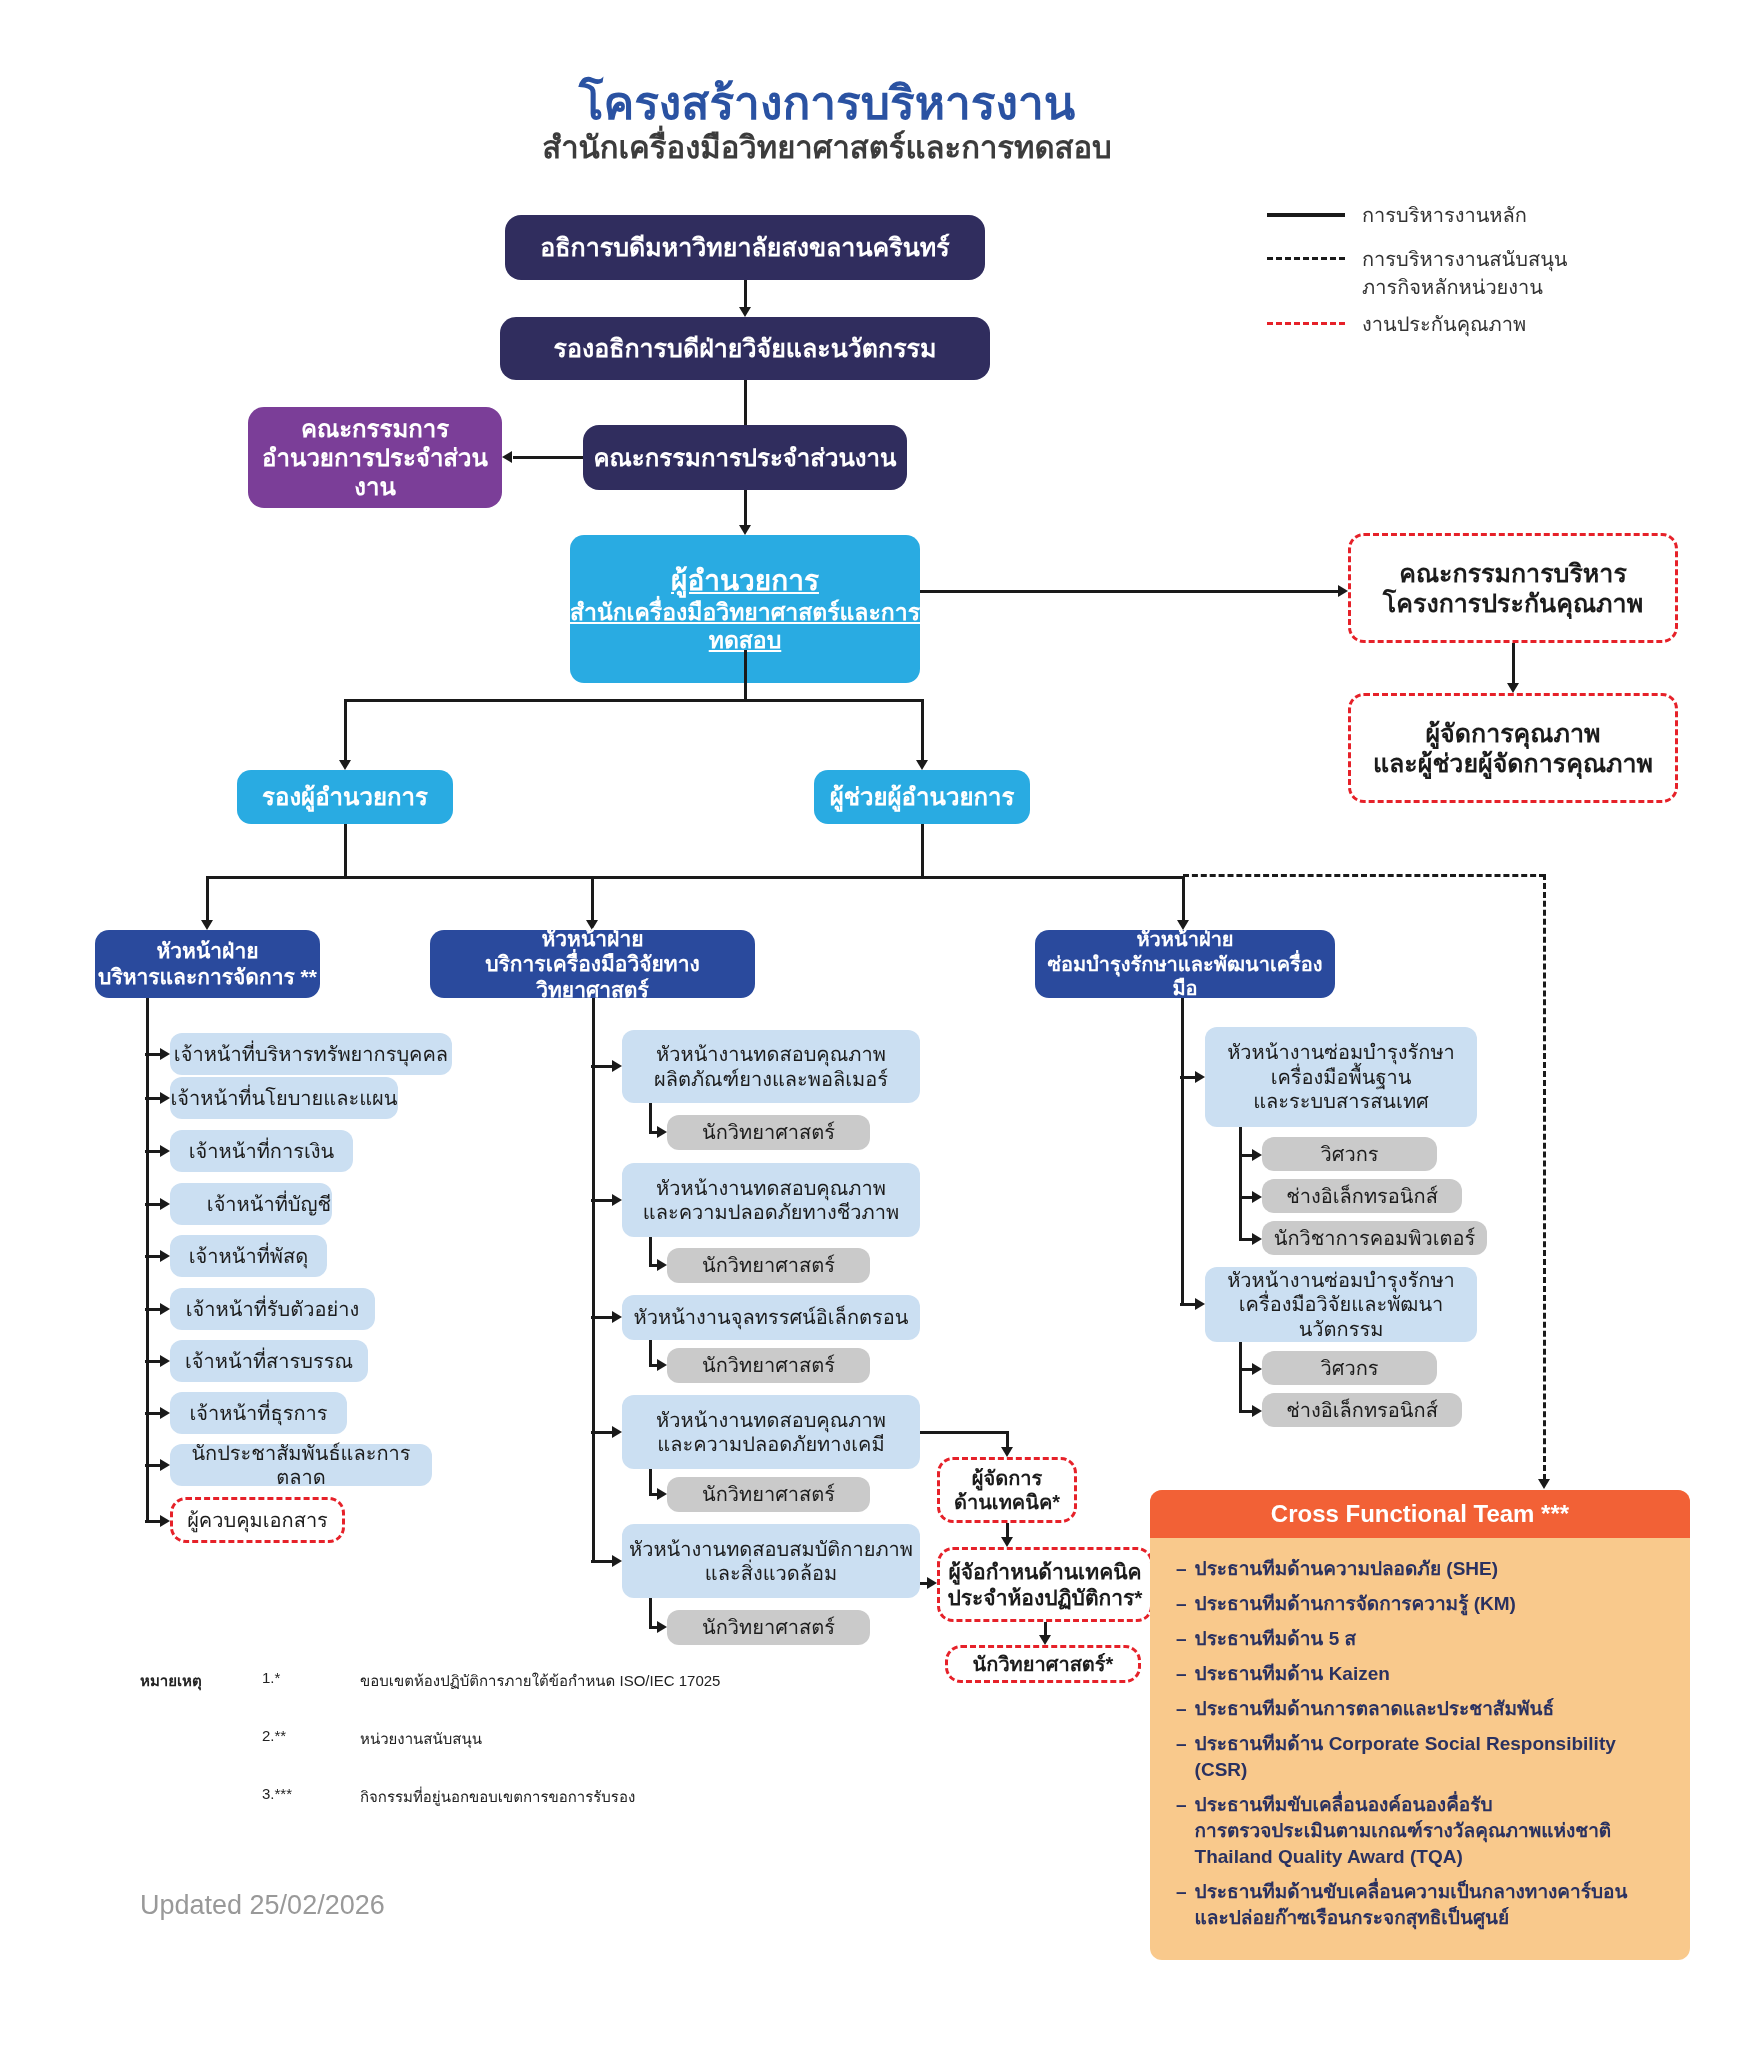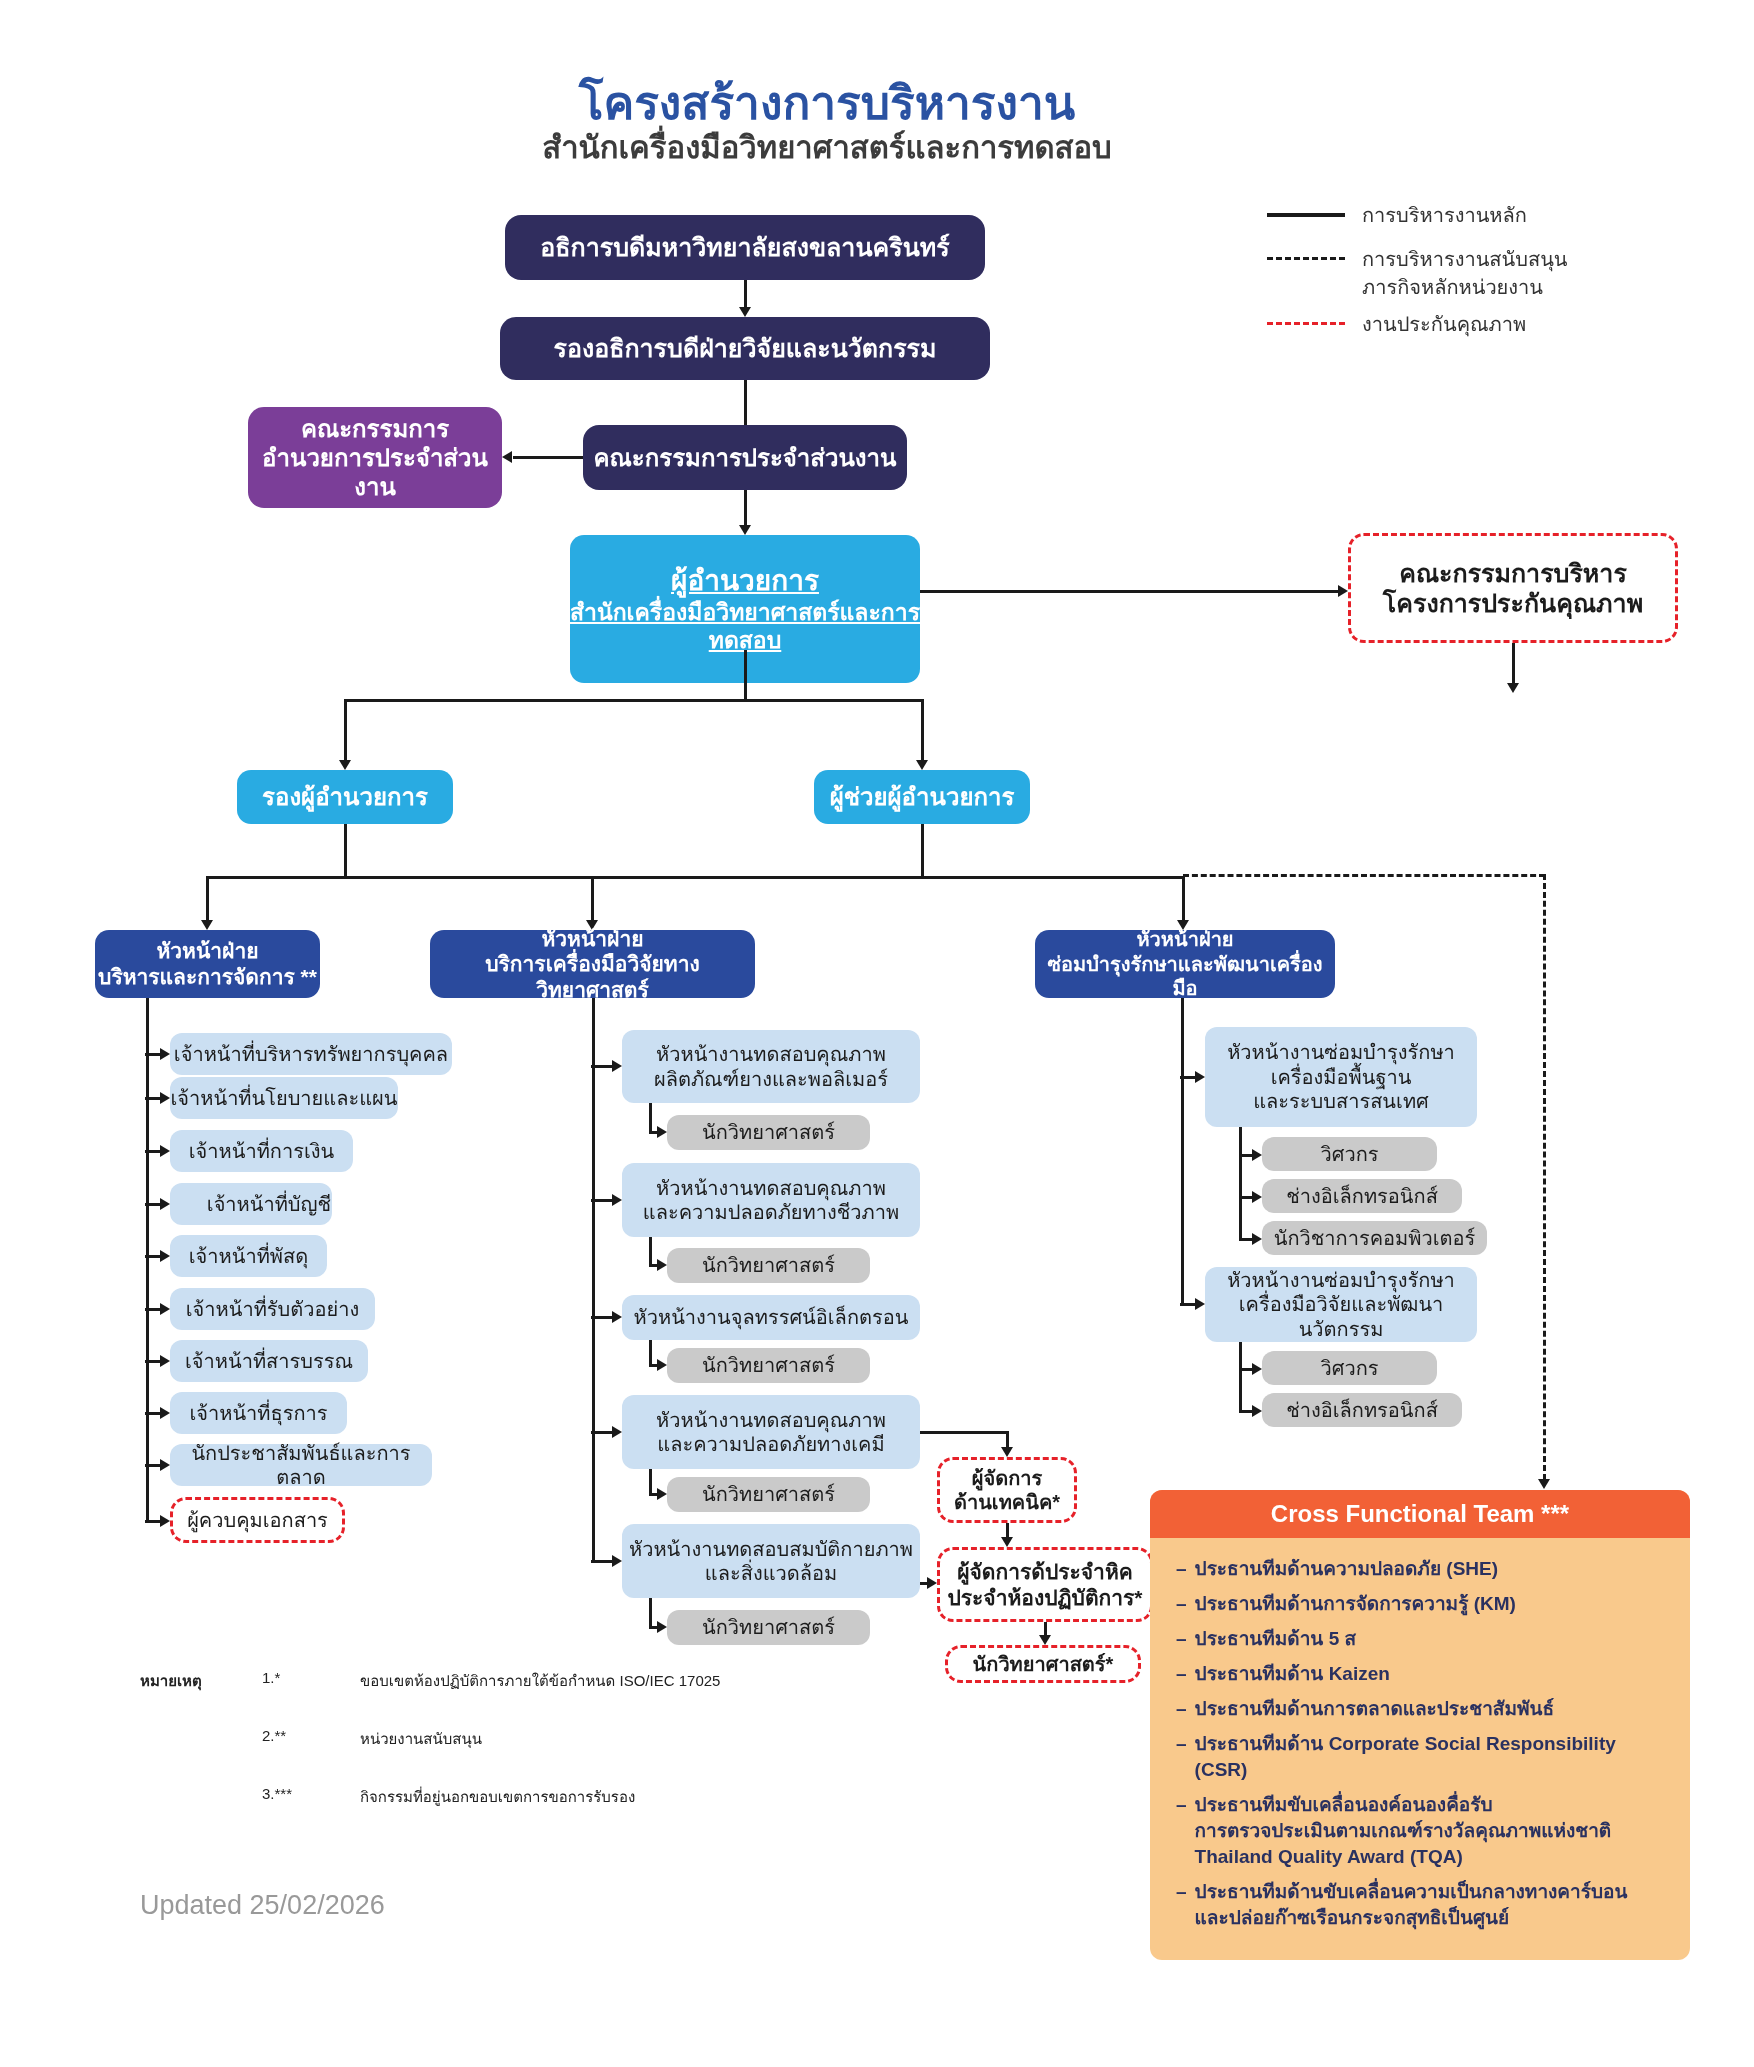--- a/index.html
+++ b/index.html
@@ -84,20 +84,24 @@
   </div>
 
   <div class="hl" style="left:920px;top:589.5px;width:419px;"></div>
   <div class="ah ahr" style="left:1338px;top:584.5px;"></div>
   <div class="box reddash" style="left:1348px;top:533px;width:330px;height:110px;font-size:25px;font-weight:bold;">
     <span>คณะกรรมการบริหาร</span>
     <span>โครงการประกันคุณภาพ</span>
   </div>
   <div class="vl" style="left:1511.5px;top:643px;height:41px;"></div>
   <div class="ah ahd" style="left:1506.5px;top:683px;"></div>
+  <div class="box reddash" style="left:1348px;top:693px;width:330px;height:110px;font-size:25px;font-weight:bold;">
+    <span>ผู้จัดการคุณภาพ</span>
+    <span>และผู้ช่วยผู้จัดการคุณภาพ</span>
+  </div>
 
   <div class="vl" style="left:743.5px;top:650px;height:50px;"></div>
   <div class="hl" style="left:343.5px;top:698.5px;width:580px;"></div>
   <div class="vl" style="left:343.5px;top:698.5px;height:62px;"></div>
   <div class="ah ahd" style="left:338.5px;top:760px;"></div>
   <div class="vl" style="left:920.5px;top:698.5px;height:62px;"></div>
   <div class="ah ahd" style="left:915.5px;top:760px;"></div>
   <div class="box cyan" style="left:237px;top:770px;width:216px;height:54px;font-size:24px;">
     <span>รองผู้อำนวยการ</span>
   </div>
@@ -255,21 +259,21 @@
   <div class="hl" style="left:920px;top:1430.5px;width:87px;"></div>
   <div class="vl" style="left:1005.5px;top:1430.5px;height:18px;"></div>
   <div class="ah ahd" style="left:1000.5px;top:1447px;"></div>
   <div class="box reddash" style="left:937px;top:1457px;width:140px;height:66px;font-size:20px;font-weight:bold;">
     <span>ผู้จัดการ</span>
       <span>ด้านเทคนิค*</span>
   </div>
   <div class="vl" style="left:1005.5px;top:1523px;height:15px;"></div>
   <div class="ah ahd" style="left:1000.5px;top:1537px;"></div>
   <div class="box reddash" style="left:937px;top:1547px;width:216px;height:75px;font-size:21px;font-weight:bold;">
-    <span>ผู้จัดการด้ประจำหิค</span>
+    <span>ผู้จัอกำหนด้านเทคนิค</span>
       <span>ประจำห้องปฏิบัติการ*</span>
   </div>
   <div class="hl" style="left:920px;top:1581.5px;width:9px;"></div>
   <div class="ah ahr" style="left:927px;top:1576.5px;"></div>
   <div class="vl" style="left:1043.5px;top:1622px;height:14px;"></div>
   <div class="ah ahd" style="left:1038.5px;top:1635px;"></div>
   <div class="box reddash" style="left:945px;top:1645px;width:196px;height:38px;font-size:20px;font-weight:bold;">
     <span>นักวิทยาศาสตร์*</span>
   </div>
 

